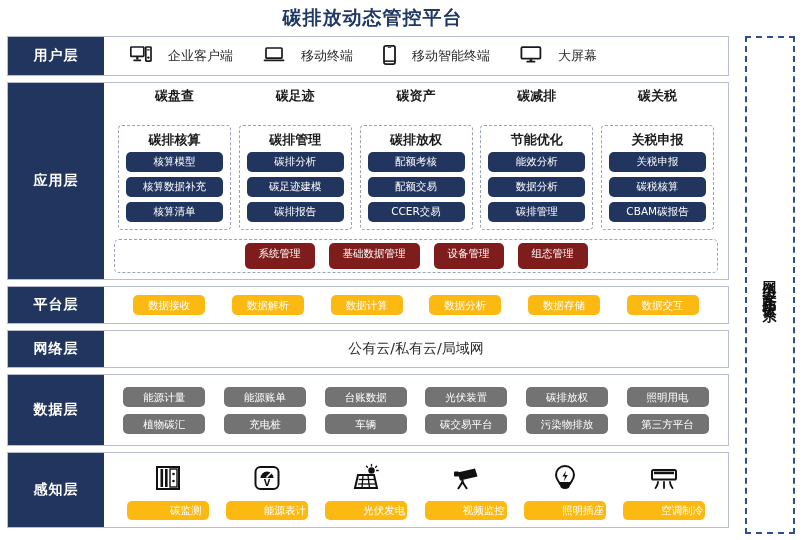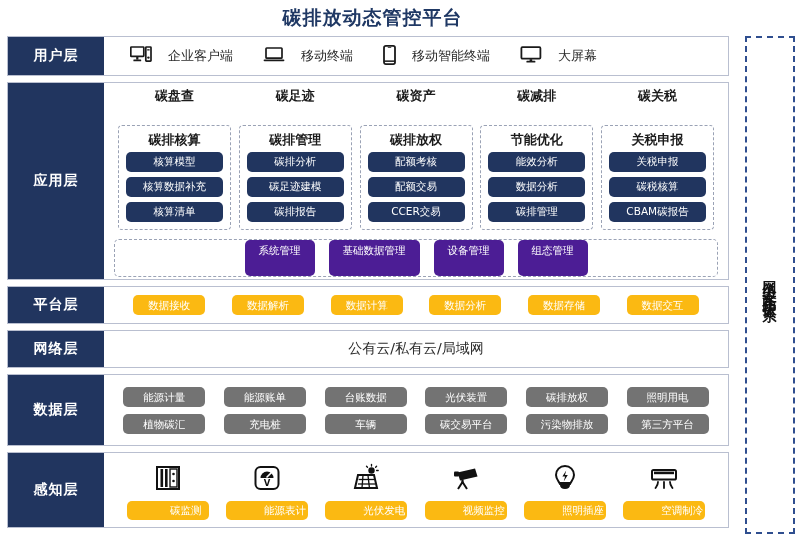--- a/index.html
+++ b/index.html
@@ -83,22 +83,22 @@
     white-space: nowrap; overflow: hidden;
   }
   .pill:last-child { margin-bottom: 0; }
   .app-manage {
     margin-top: 9px;
     border: 1px dashed #9aa2b5; border-radius: 5px;
     height: 38px;
     display: flex; align-items: center; justify-content: center; gap: 14px;
   }
   .pill-wide {
-    background: #4c1d95; color: #fff; border-radius: 5px;
-    font-size: 10.5px; line-height: 20px; height: 36px;
+    background: #7f1d1d; color: #fff; border-radius: 5px;
+    font-size: 10.5px; line-height: 20px; height: 26px;
     padding: 0 14px; white-space: nowrap;
   }
 
   
   .plat-row { height: 38px; }
   .plat-body { justify-content: space-around; padding: 0 16px; }
   .pill-y {
     background: #fbb912; color: #ffffff;
     border-radius: 5px;
     font-size: 10.5px; line-height: 20px; height: 20px;

